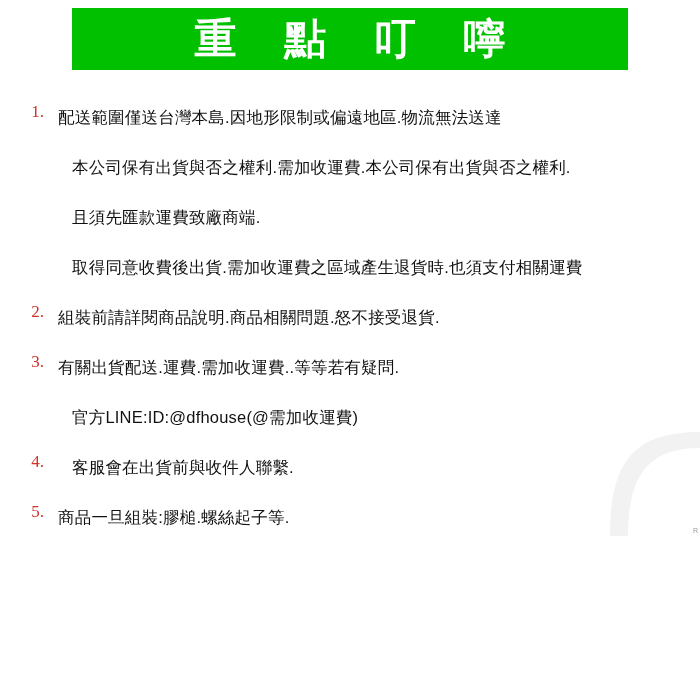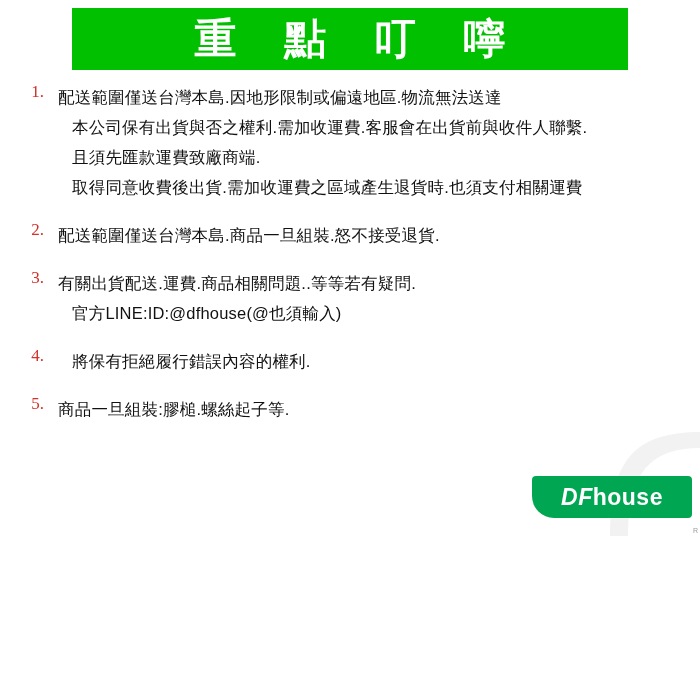--- a/index.html
+++ b/index.html
@@ -65,20 +65,21 @@
     margin-left: 32px;
     color: #111111;
     font-size: 16.5px;
     line-height: 30px;
     font-family: "Liberation Sans", "DejaVu Sans", sans-serif;
     letter-spacing: 0.2px;
   }
   .note-lines .ln {
     display: block;
     white-space: nowrap;
+    margin-top: 20px;
   }
   .note-lines .ln.indent {
     padding-left: 14px;
   }
   .note.gap {
     margin-top: 18px;
   }
   .logo-badge {
     position: absolute;
     right: 8px;
@@ -128,63 +129,60 @@
   <div class="title-banner">
     <div class="title-text">重 點 叮 嚀</div>
   </div>
 
   <div class="notes">
 
     <div class="note">
       <span class="note-num">1.</span>
       <div class="note-lines">
         <span class="ln">配送範圍僅送台灣本島.因地形限制或偏遠地區.物流無法送達</span>
-        <span class="ln indent">本公司保有出貨與否之權利.需加收運費.客服會在出貨前與收件人聯繫.</span>
+        <span class="ln indent">本公司保有出貨與否之權利.需加收運費.本公司保有出貨與否之權利.</span>
         <span class="ln indent">且須先匯款運費致廠商端.</span>
         <span class="ln indent">取得同意收費後出貨.需加收運費之區域產生退貨時.也須支付相關運費</span>
       </div>
     </div>
 
     <div class="note gap">
       <span class="note-num">2.</span>
       <div class="note-lines">
-        <span class="ln">配送範圍僅送台灣本島.商品一旦組裝.怒不接受退貨.</span>
+        <span class="ln">組裝前請詳閱商品說明.商品相關問題.怒不接受退貨.</span>
       </div>
     </div>
 
     <div class="note gap">
       <span class="note-num">3.</span>
       <div class="note-lines">
-        <span class="ln">有關出貨配送.運費.商品相關問題..等等若有疑問.</span>
-        <span class="ln indent">官方LINE:ID:@dfhouse(@也須輸入)</span>
+        <span class="ln">有關出貨配送.運費.需加收運費..等等若有疑問.</span>
+        <span class="ln indent">官方LINE:ID:@dfhouse(@需加收運費)</span>
       </div>
     </div>
 
     <div class="note gap">
       <span class="note-num">4.</span>
       <div class="note-lines">
-        <span class="ln indent">將保有拒絕履行錯誤內容的權利.</span>
+        <span class="ln indent">客服會在出貨前與收件人聯繫.</span>
       </div>
     </div>
 
     <div class="note gap">
       <span class="note-num">5.</span>
       <div class="note-lines">
         <span class="ln">商品一旦組裝:膠槌.螺絲起子等.</span>
       </div>
     </div>
 
   </div>
 
   <div class="logo-swoosh">
     <svg width="240" height="110" viewBox="0 0 240 110">
       <path d="M240 6 C170 6 150 40 150 110 L240 110 Z" fill="#f2f2f2"></path>
       <path d="M240 22 C186 22 168 52 168 110 L240 110 Z" fill="#ffffff"></path>
     </svg>
   </div>
 
-  <div class="logo-badge">
-    <span class="logo-text"><span class="df">DF</span><span>house</span></span>
-  </div>
 
   <div class="corner-mark">R</div>
 
 </div>
 
 </body></html>

